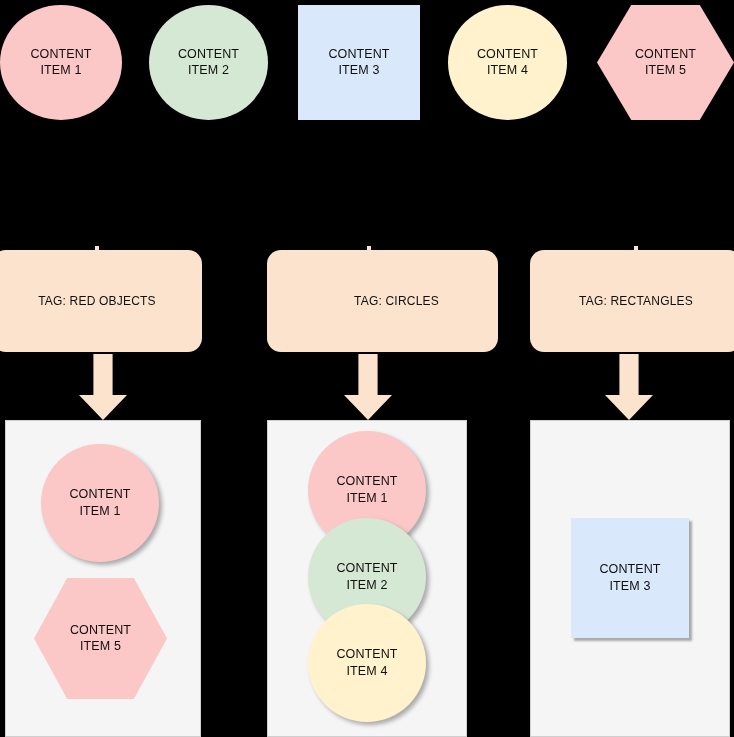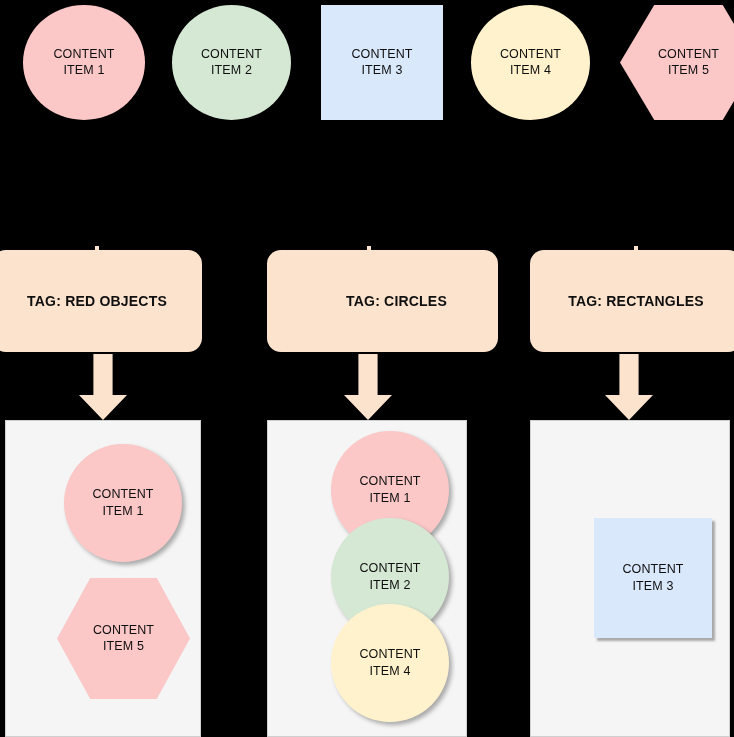--- a/index.html
+++ b/index.html
@@ -25,45 +25,44 @@
     transform: translateY(-50%);
     text-align: center;
     font-size: 12.5px;
     line-height: 1.35;
     color: #0f0f0f;
     white-space: pre-line;
     pointer-events: none;
     letter-spacing: 0.1px;
   }
 
-  .node { position: absolute; margin-left: 23px; }
+  .node { position: absolute; }
 
   .ellipse { border-radius: 50%; }
 
   .rect { }
 
   .hexagon {
     clip-path: polygon(25% 0%, 75% 0%, 100% 50%, 75% 100%, 25% 100%, 0% 50%);
   }
 
   
   .tag-box {
     position: absolute;
     background: #fce3cd;
     border-radius: 14px;
     display: flex;
     align-items: center;
     justify-content: center;
   }
   .tag-label {
-    font-size: 14px;
+    font-size: 12px;
     color: #0f0f0f;
     text-align: center;
     letter-spacing: 0.2px;
-    font-weight: bold;
   }
 
   
   .arrow-down {
     position: absolute;
     background: #fce3cd;
     clip-path: polygon(30% 0%, 70% 0%, 70% 62%, 100% 62%, 50% 100%, 0% 62%, 30% 62%);
   }
 
   

